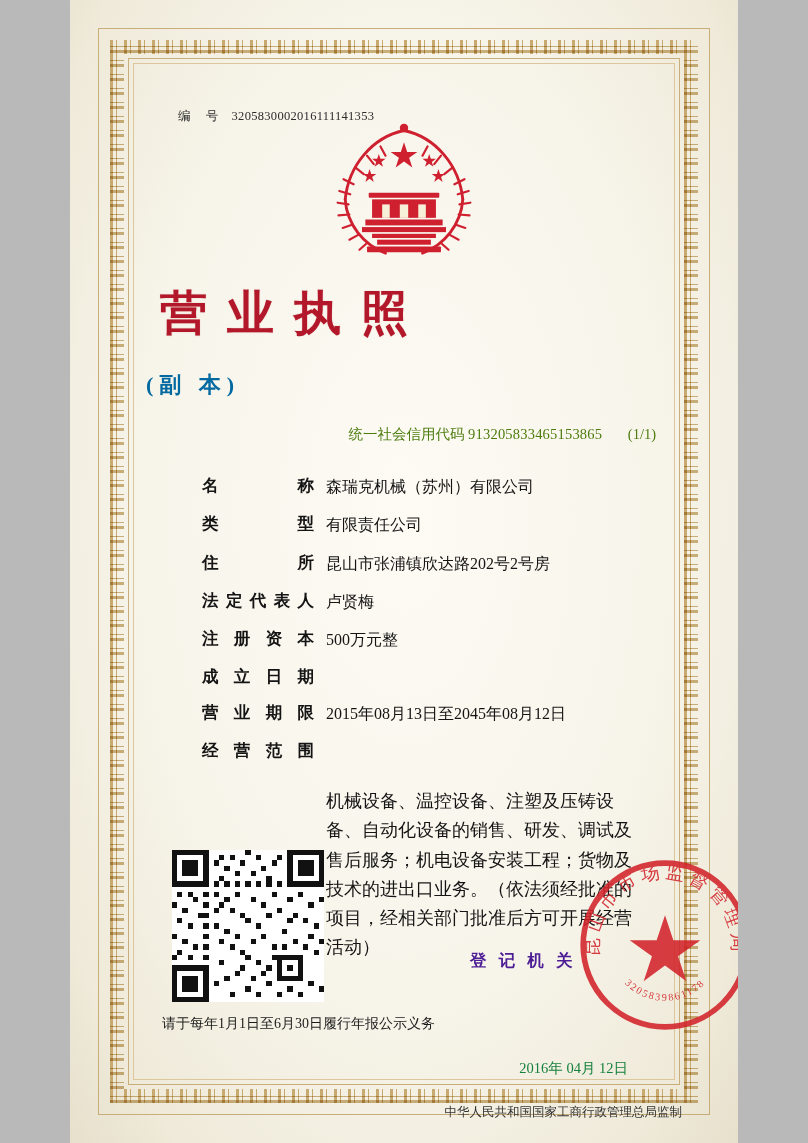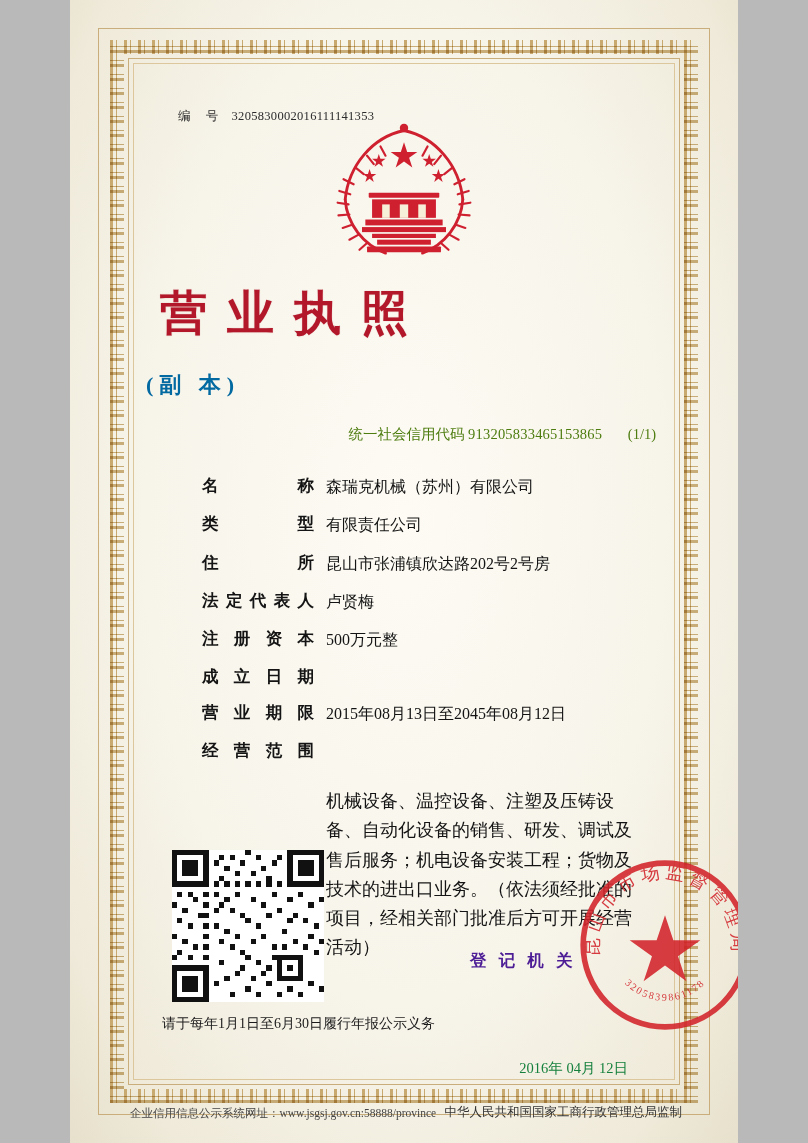--- a/index.html
+++ b/index.html
@@ -543,15 +543,14 @@
         </text>
         <polygon fill="#d2232a" points="100,68 109,95 138,95 114,112 123,139 100,122 77,139 86,112 62,95 91,95"></polygon>
       </svg>
     </div>
 
     <div class="notice">请于每年1月1日至6月30日履行年报公示义务</div>
     <div class="date">2016年 04月 12日</div>
 
   </div>
 
-  <div class="footer-left">企业信用信息公示系统网址：www.jsgsj.gov.cn:58888/province</div>
   <div class="footer-right">中华人民共和国国家工商行政管理总局监制</div>
 </div>
 
 </body></html>

